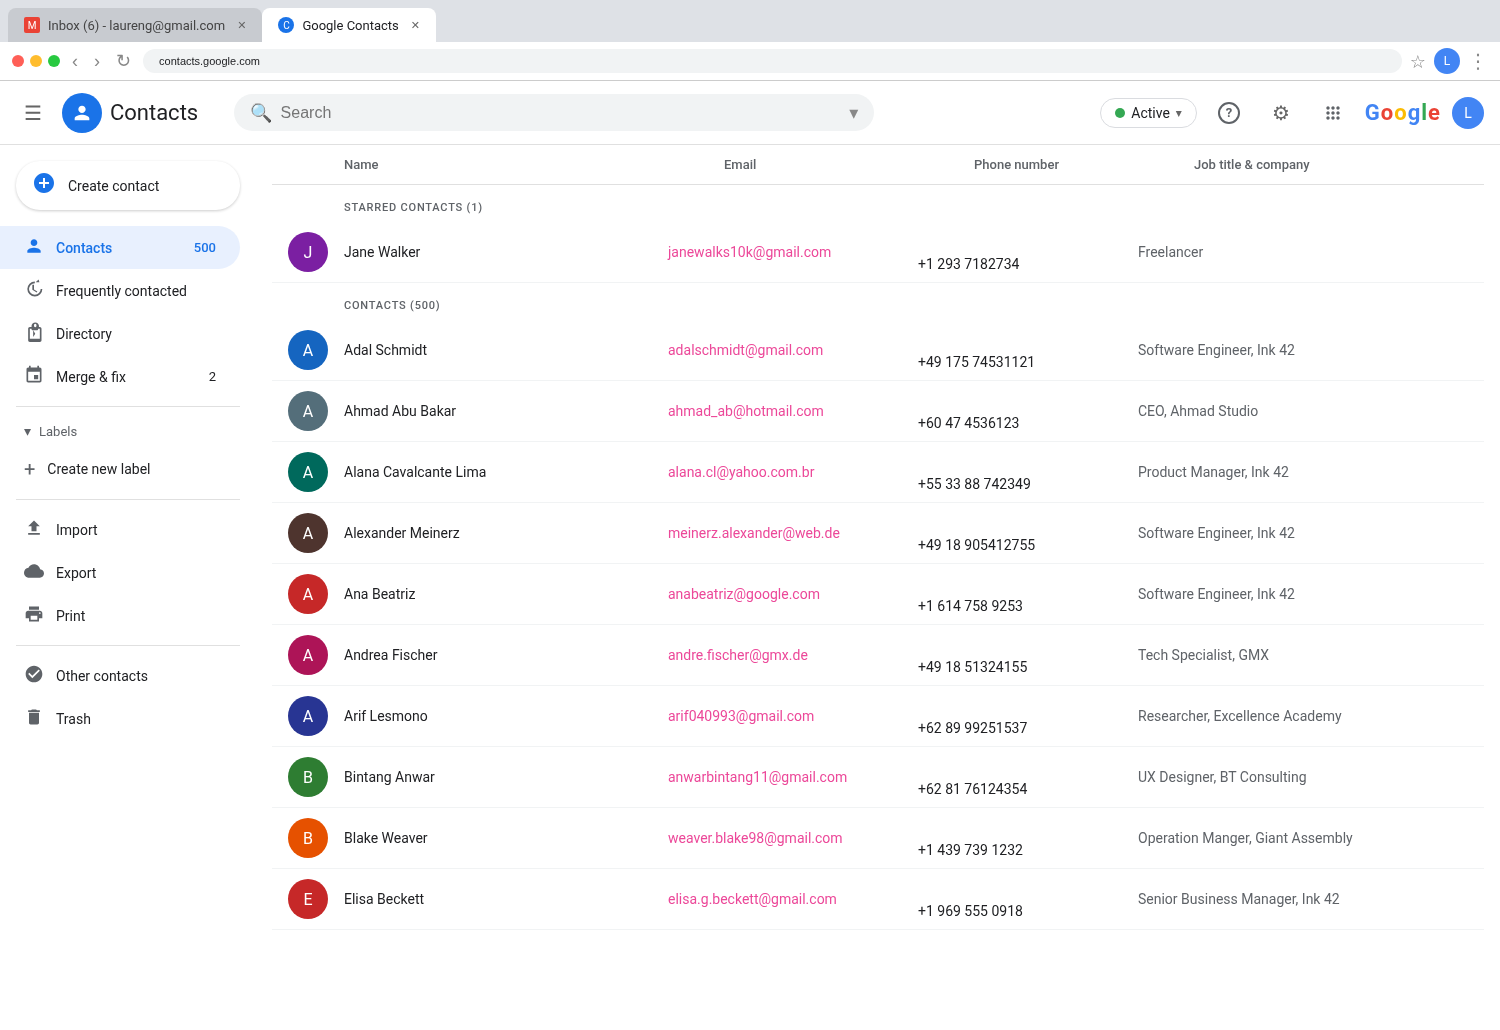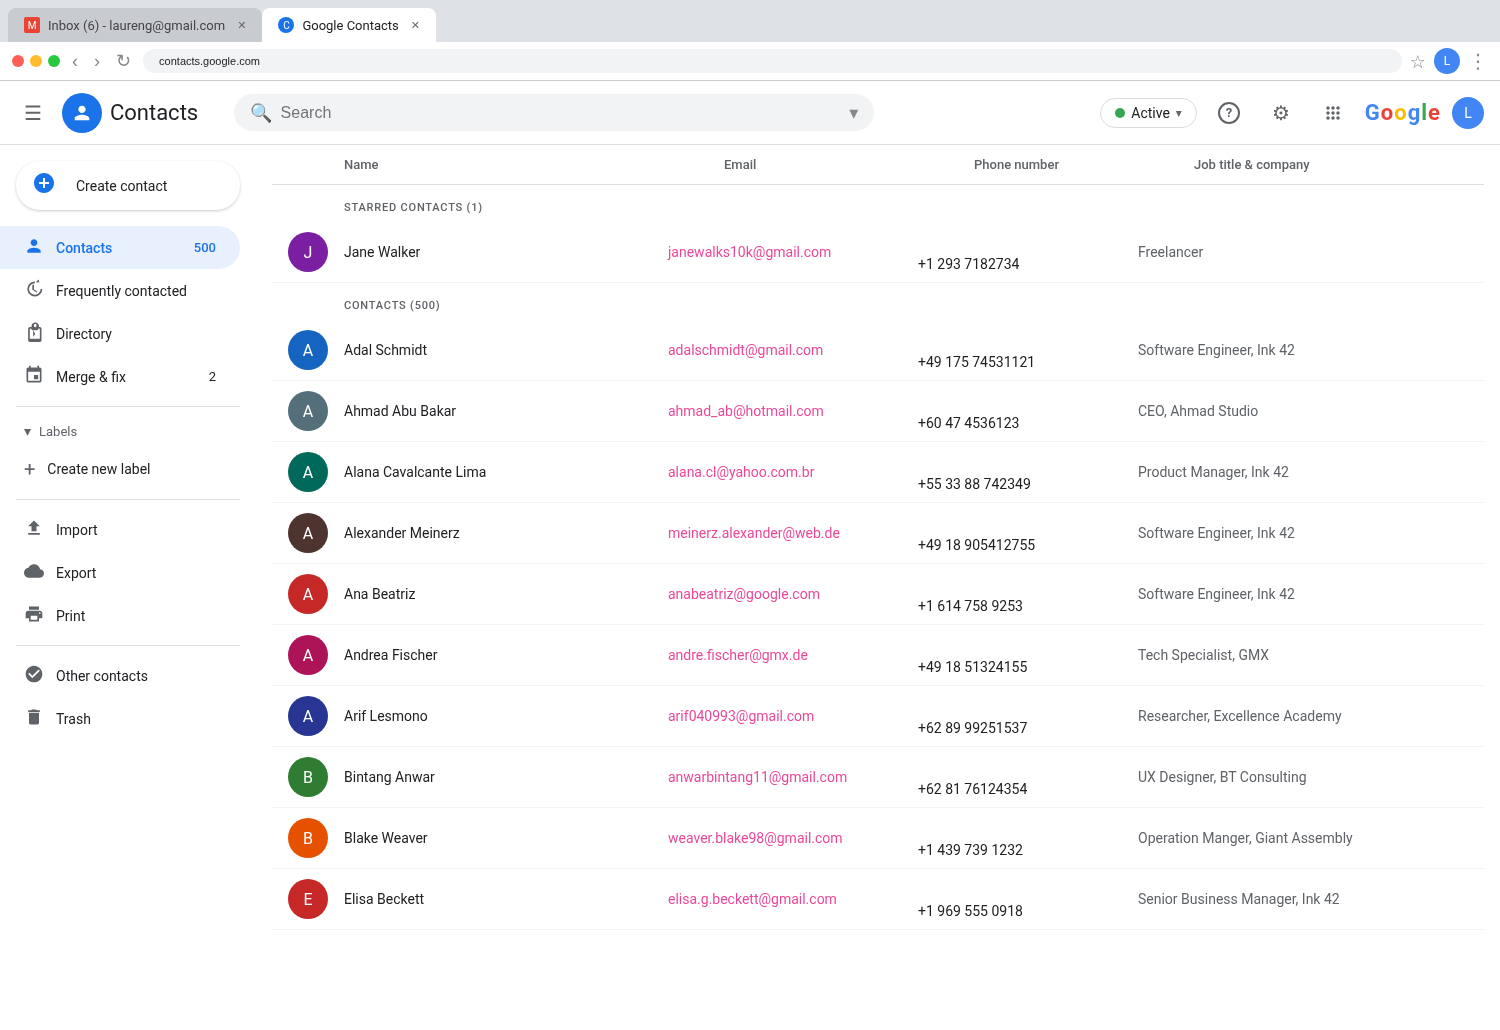--- a/index.html
+++ b/index.html
@@ -47,21 +47,21 @@
     .g-red { color: #ea4335; }
     .g-yellow { color: #fbbc04; }
     .g-green { color: #34a853; }
     .user-avatar { width: 32px; height: 32px; border-radius: 50%; background: #4285f4; display: flex; align-items: center; justify-content: center; color: #fff; font-size: 14px; cursor: pointer; }
 
     
     .main { display: flex; flex: 1; overflow: hidden; }
 
     
     .sidebar { width: 256px; padding: 12px 0; overflow-y: auto; flex-shrink: 0; }
-    .create-contact-btn { display: flex; align-items: center; gap: 20px; margin: 4px 16px 16px; padding: 10px 24px 10px 16px; border-radius: 24px; box-shadow: 0 1px 3px rgba(0,0,0,0.2); cursor: pointer; font-size: 14px; color: #202124; background: #fff; }
+    .create-contact-btn { display: flex; align-items: center; gap: 12px; margin: 4px 16px 16px; padding: 10px 24px 10px 16px; border-radius: 24px; box-shadow: 0 1px 3px rgba(0,0,0,0.2); cursor: pointer; font-size: 14px; color: #202124; background: #fff; }
     .sidebar-item { display: flex; align-items: center; padding: 10px 24px; border-radius: 0 24px 24px 0; cursor: pointer; font-size: 14px; gap: 12px; color: #202124; margin-right: 16px; }
     .sidebar-item.active { background: #e8f0fe; color: #1a73e8; font-weight: 500; }
     .sidebar-count { margin-left: auto; font-size: 13px; }
     .sidebar-divider { height: 1px; background: #e0e0e0; margin: 8px 16px; }
     .sidebar-section { padding: 8px 24px; font-size: 13px; color: #5f6368; display: flex; align-items: center; gap: 8px; cursor: pointer; }
 
     
     .contacts-main { flex: 1; overflow-y: auto; padding: 0 16px; }
     .table-header { display: grid; grid-template-columns: 380px 250px 220px 1fr; padding: 12px 16px 12px 72px; border-bottom: 1px solid #e0e0e0; color: #5f6368; font-size: 13px; font-weight: 500; }
     .section-label { padding: 16px 16px 8px 72px; font-size: 11px; font-weight: 500; color: #5f6368; letter-spacing: 0.8px; }

